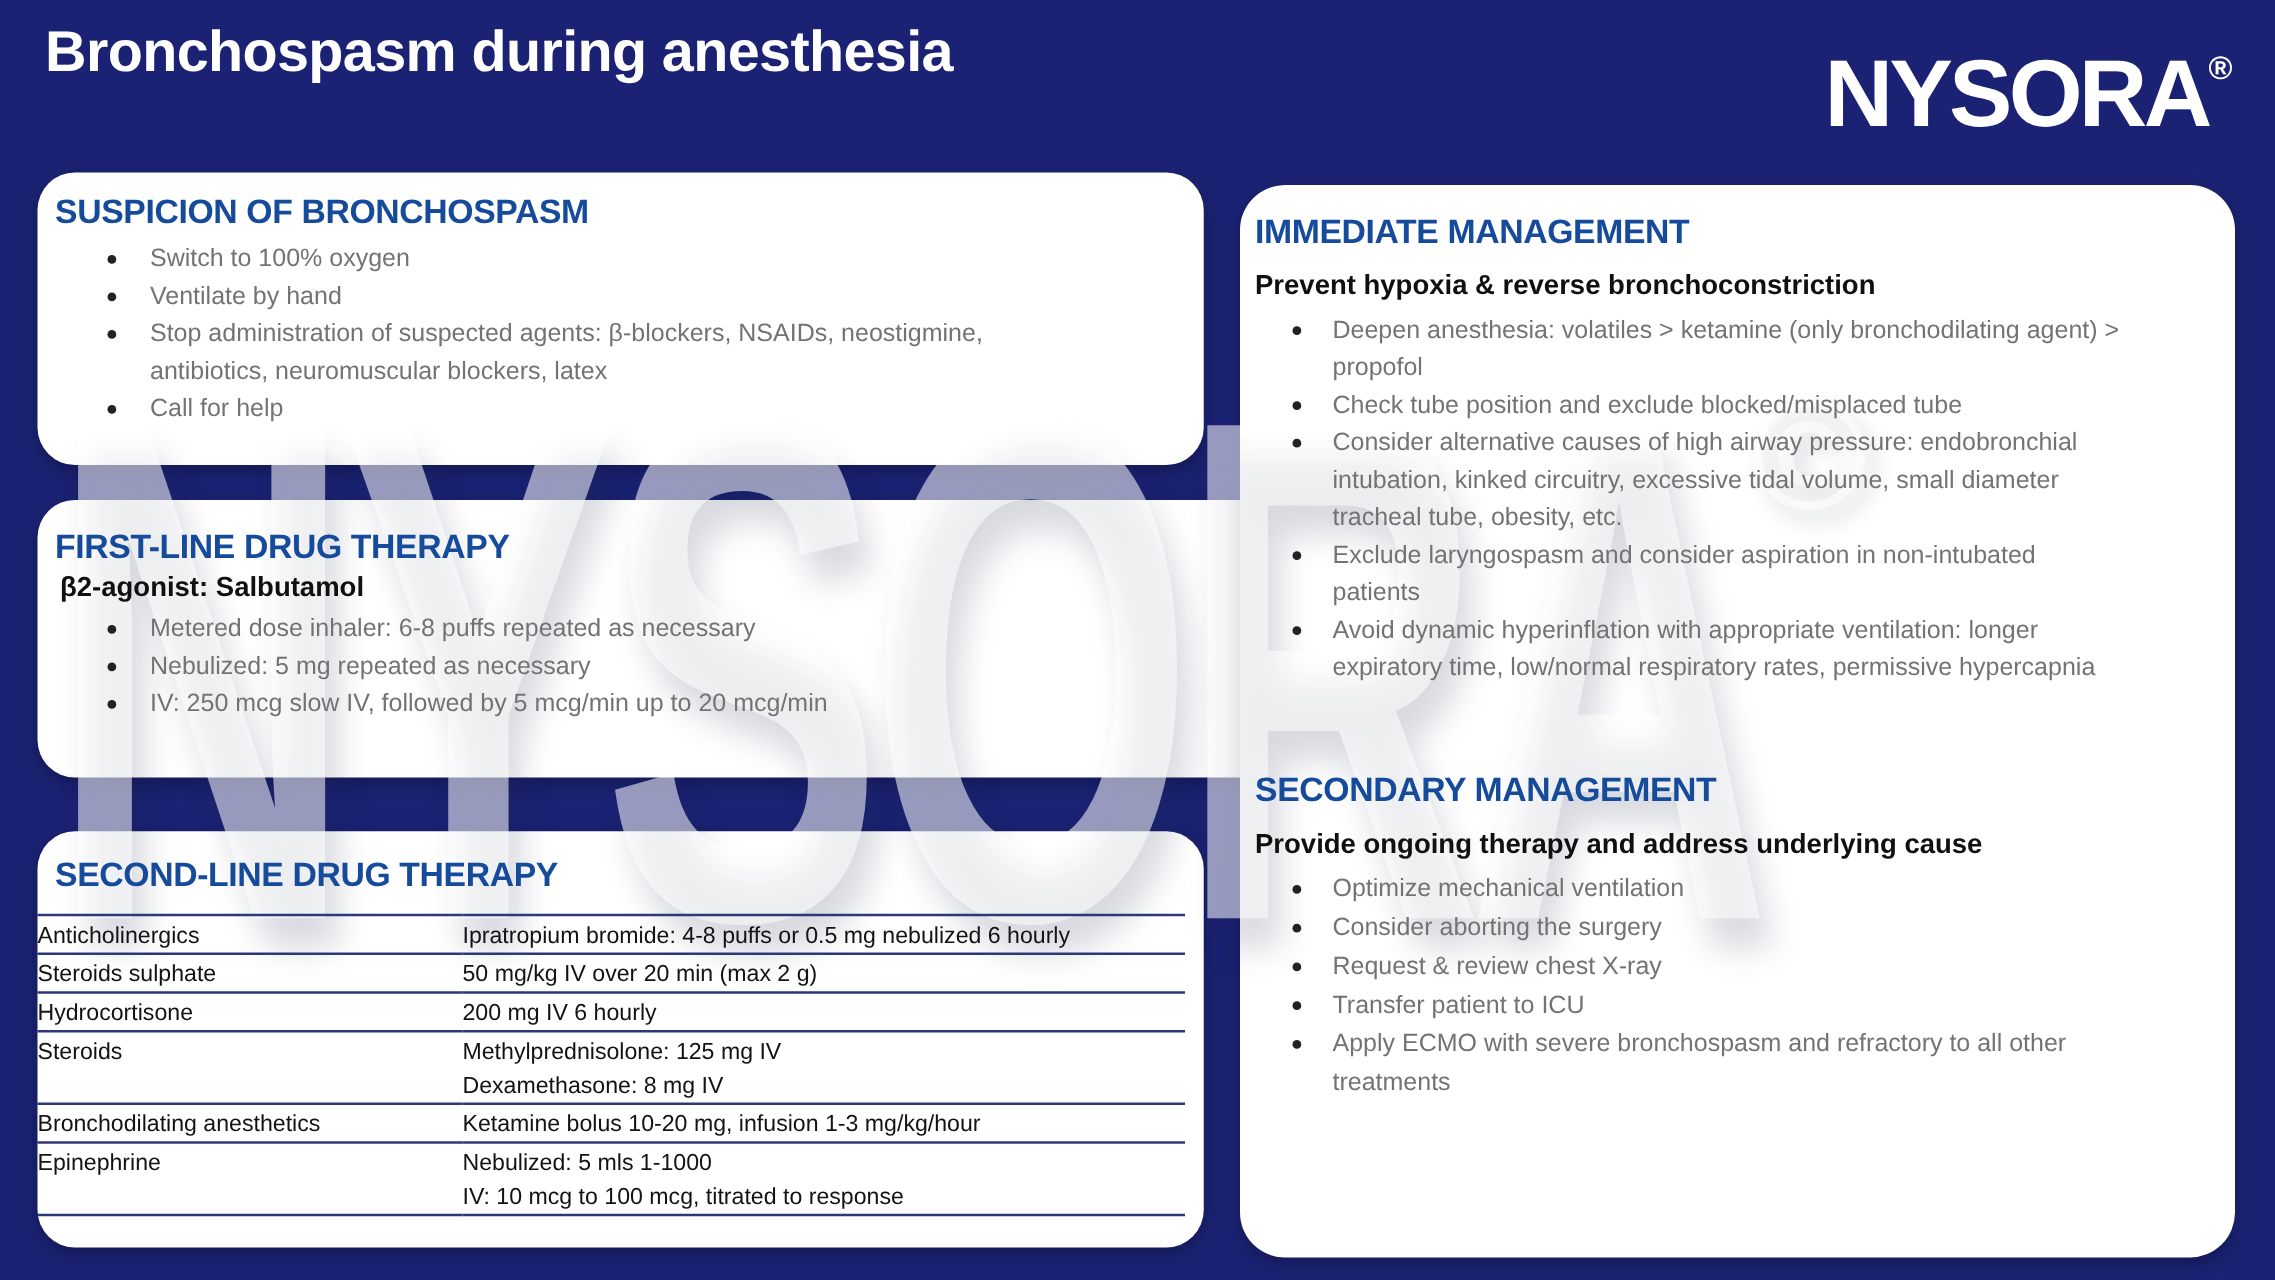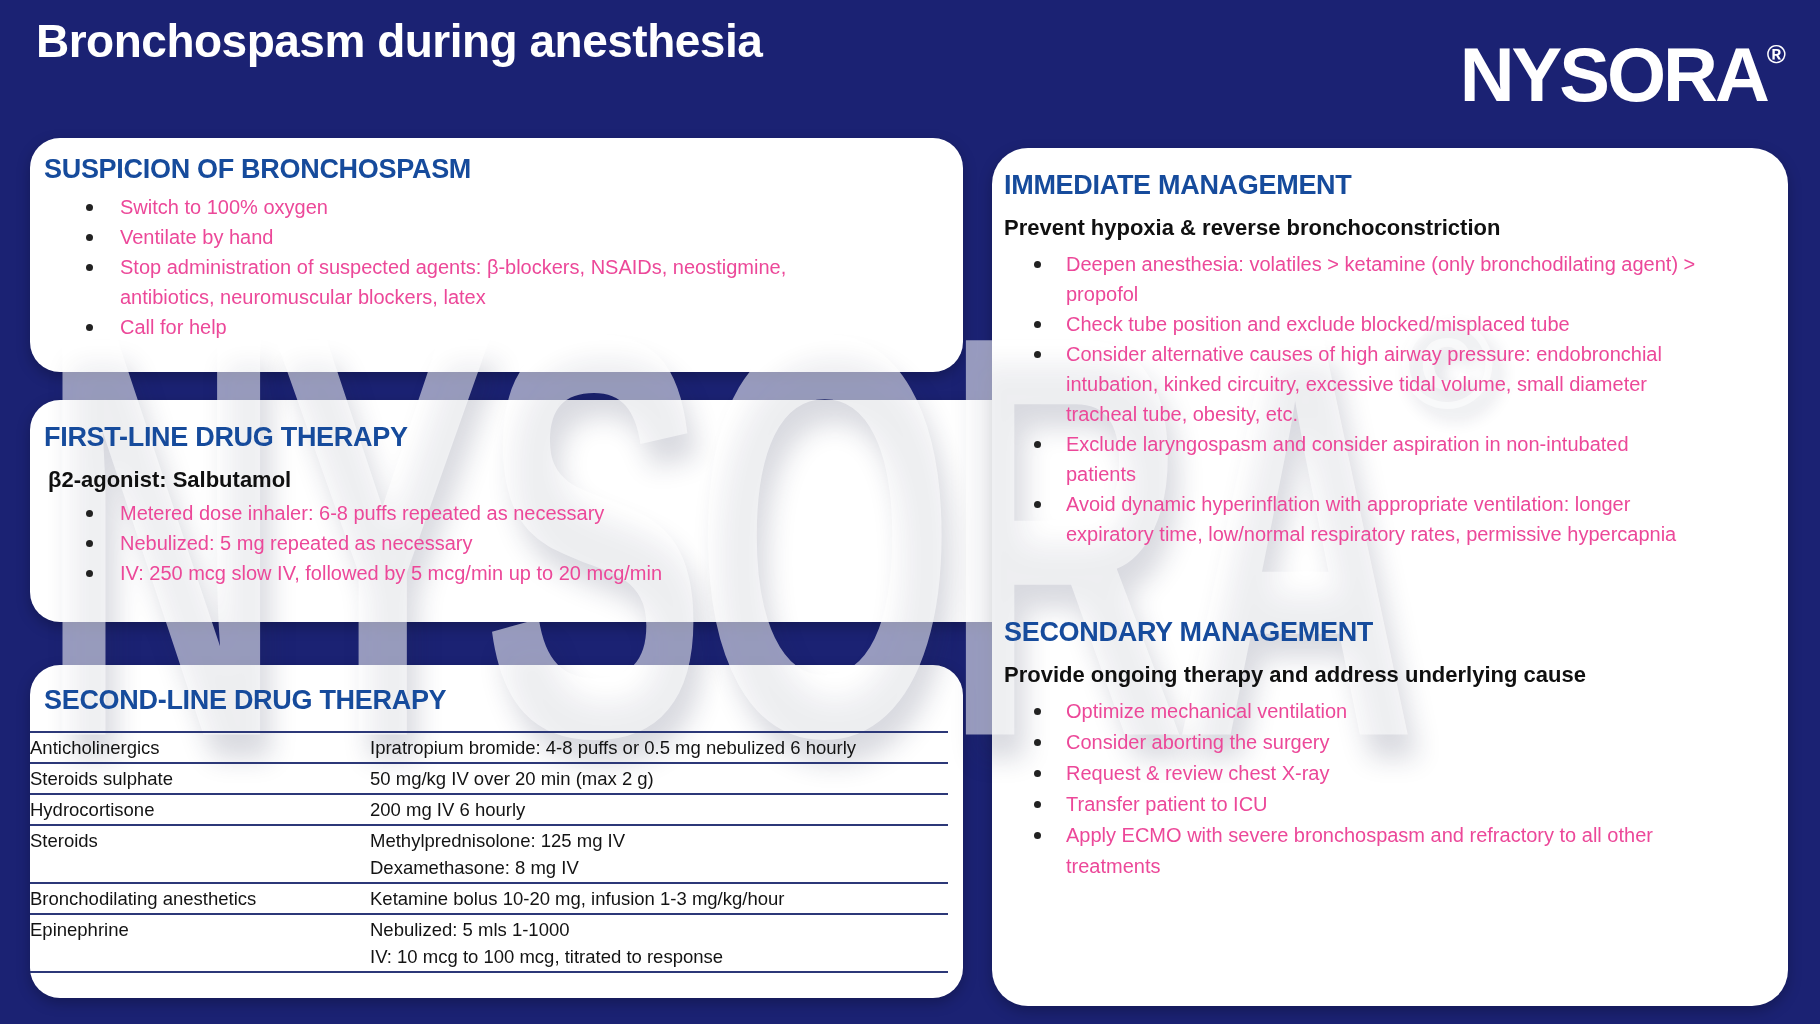--- a/index.html
+++ b/index.html
@@ -51,21 +51,21 @@
   #card-right  .card-content { padding:22px 24px 0 12px; }
   h2.heading {
     color:#164b9c; font-size:27px; font-weight:bold; letter-spacing:-0.3px;
     line-height:30px;
   }
   #card-second h2.heading { margin-left:14px; }
   .subtitle {
     font-size:22px; font-weight:bold; color:#101010; margin-top:14px; line-height:28px;
   }
   
-  ul.bullets { list-style:none; margin-top:8px; font-size:20px; line-height:30px; color:#ec4899; }
+  ul.bullets { list-style:none; margin-top:8px; font-size:20px; line-height:30px; color:#737373; }
   ul.bullets li { position:relative; padding-left:76px; }
   ul.bullets li::before {
     content:""; position:absolute; left:42px; top:12px;
     width:7px; height:7px; border-radius:50%; background:#222222;
   }
   #card-suspicion ul.bullets li { max-width:818px; }
   #card-right ul.bullets { margin-top:7px; }
   #card-right ul.bullets li { padding-left:62px; max-width:700px; }
   #card-right ul.bullets li::before { left:30px; }
   #card-right .section-secondary { margin-top:68px; }
@@ -101,21 +101,21 @@
         <li>Ventilate by hand</li>
         <li>Stop administration of suspected agents: β-blockers, NSAIDs, neostigmine, antibiotics, neuromuscular blockers, latex</li>
         <li>Call for help</li>
       </ul>
     </div>
   </section>
 
   <section class="card" id="card-first">
     <div class="card-content">
       <h2 class="heading">FIRST-LINE DRUG THERAPY</h2>
-      <div class="subtitle" style="margin-top:14px; margin-left:4px;">β2-agonist: Salbutamol</div>
+      <div class="subtitle" style="margin-top:4px; margin-left:4px;">β2-agonist: Salbutamol</div>
       <ul class="bullets" style="margin-top:4px;">
         <li>Metered dose inhaler: 6-8 puffs repeated as necessary</li>
         <li>Nebulized: 5 mg repeated as necessary</li>
         <li>IV: 250 mcg slow IV, followed by 5 mcg/min up to 20 mcg/min</li>
       </ul>
     </div>
   </section>
 
   <section class="card" id="card-second">
     <div class="card-content">

